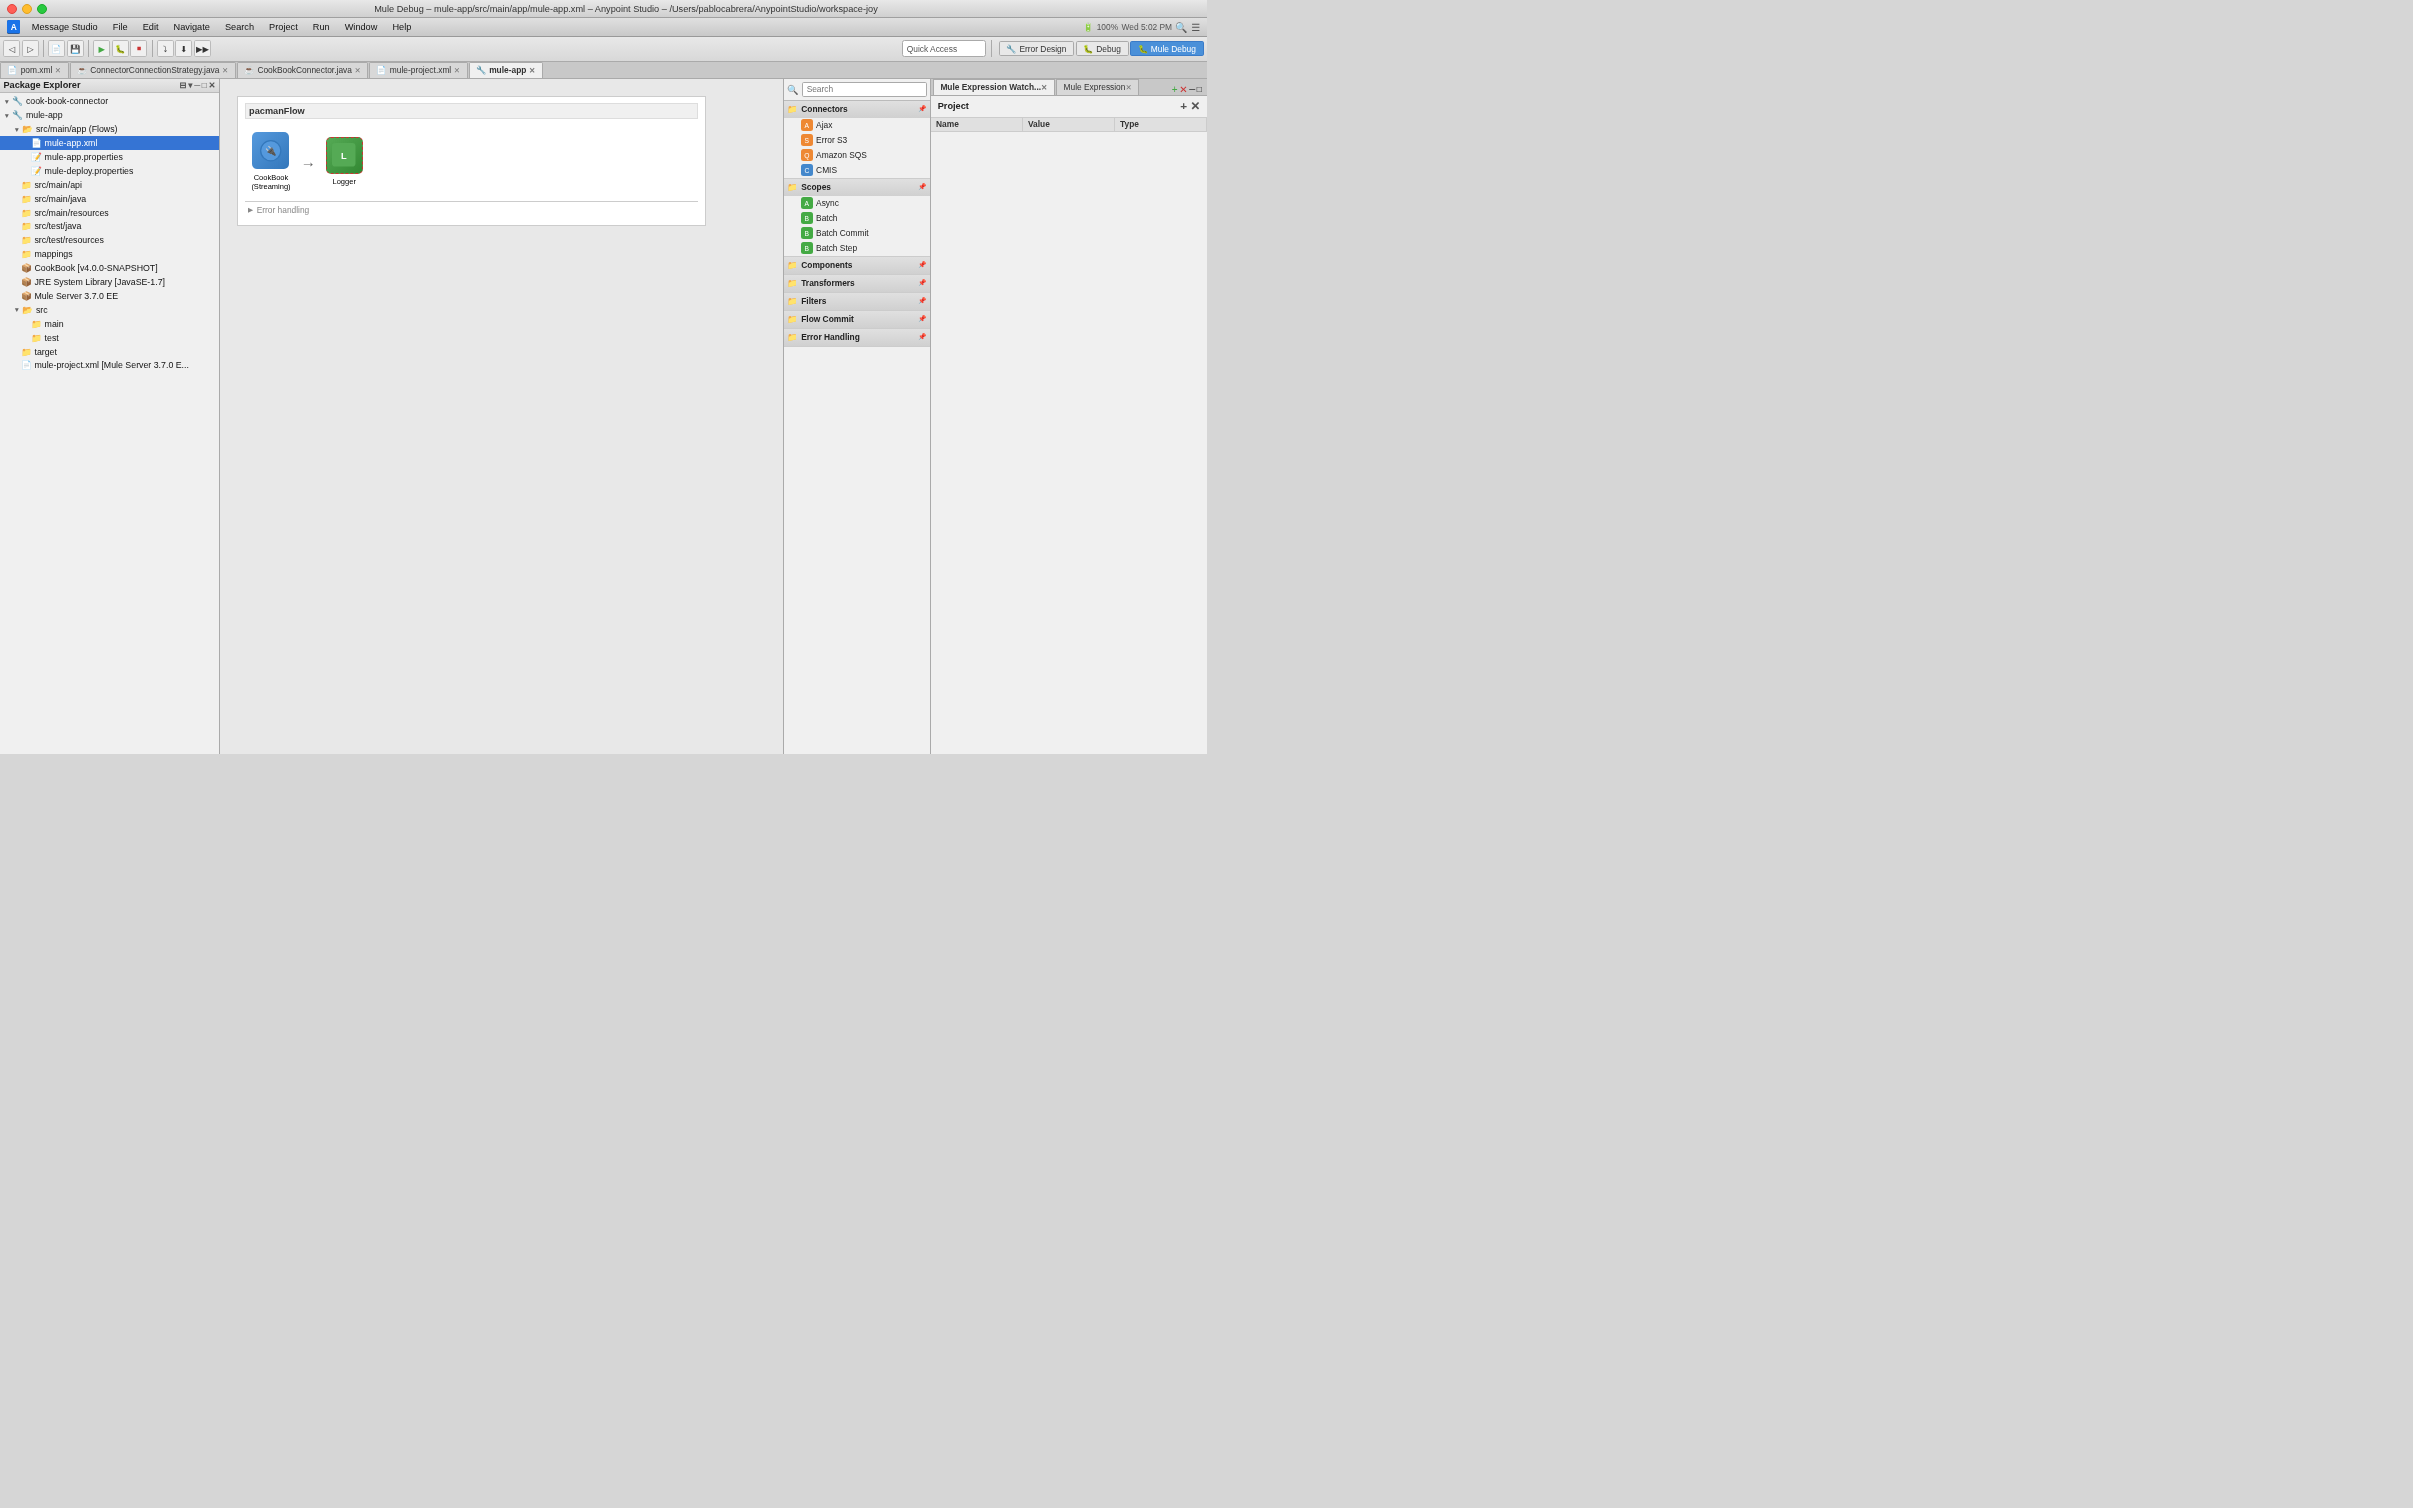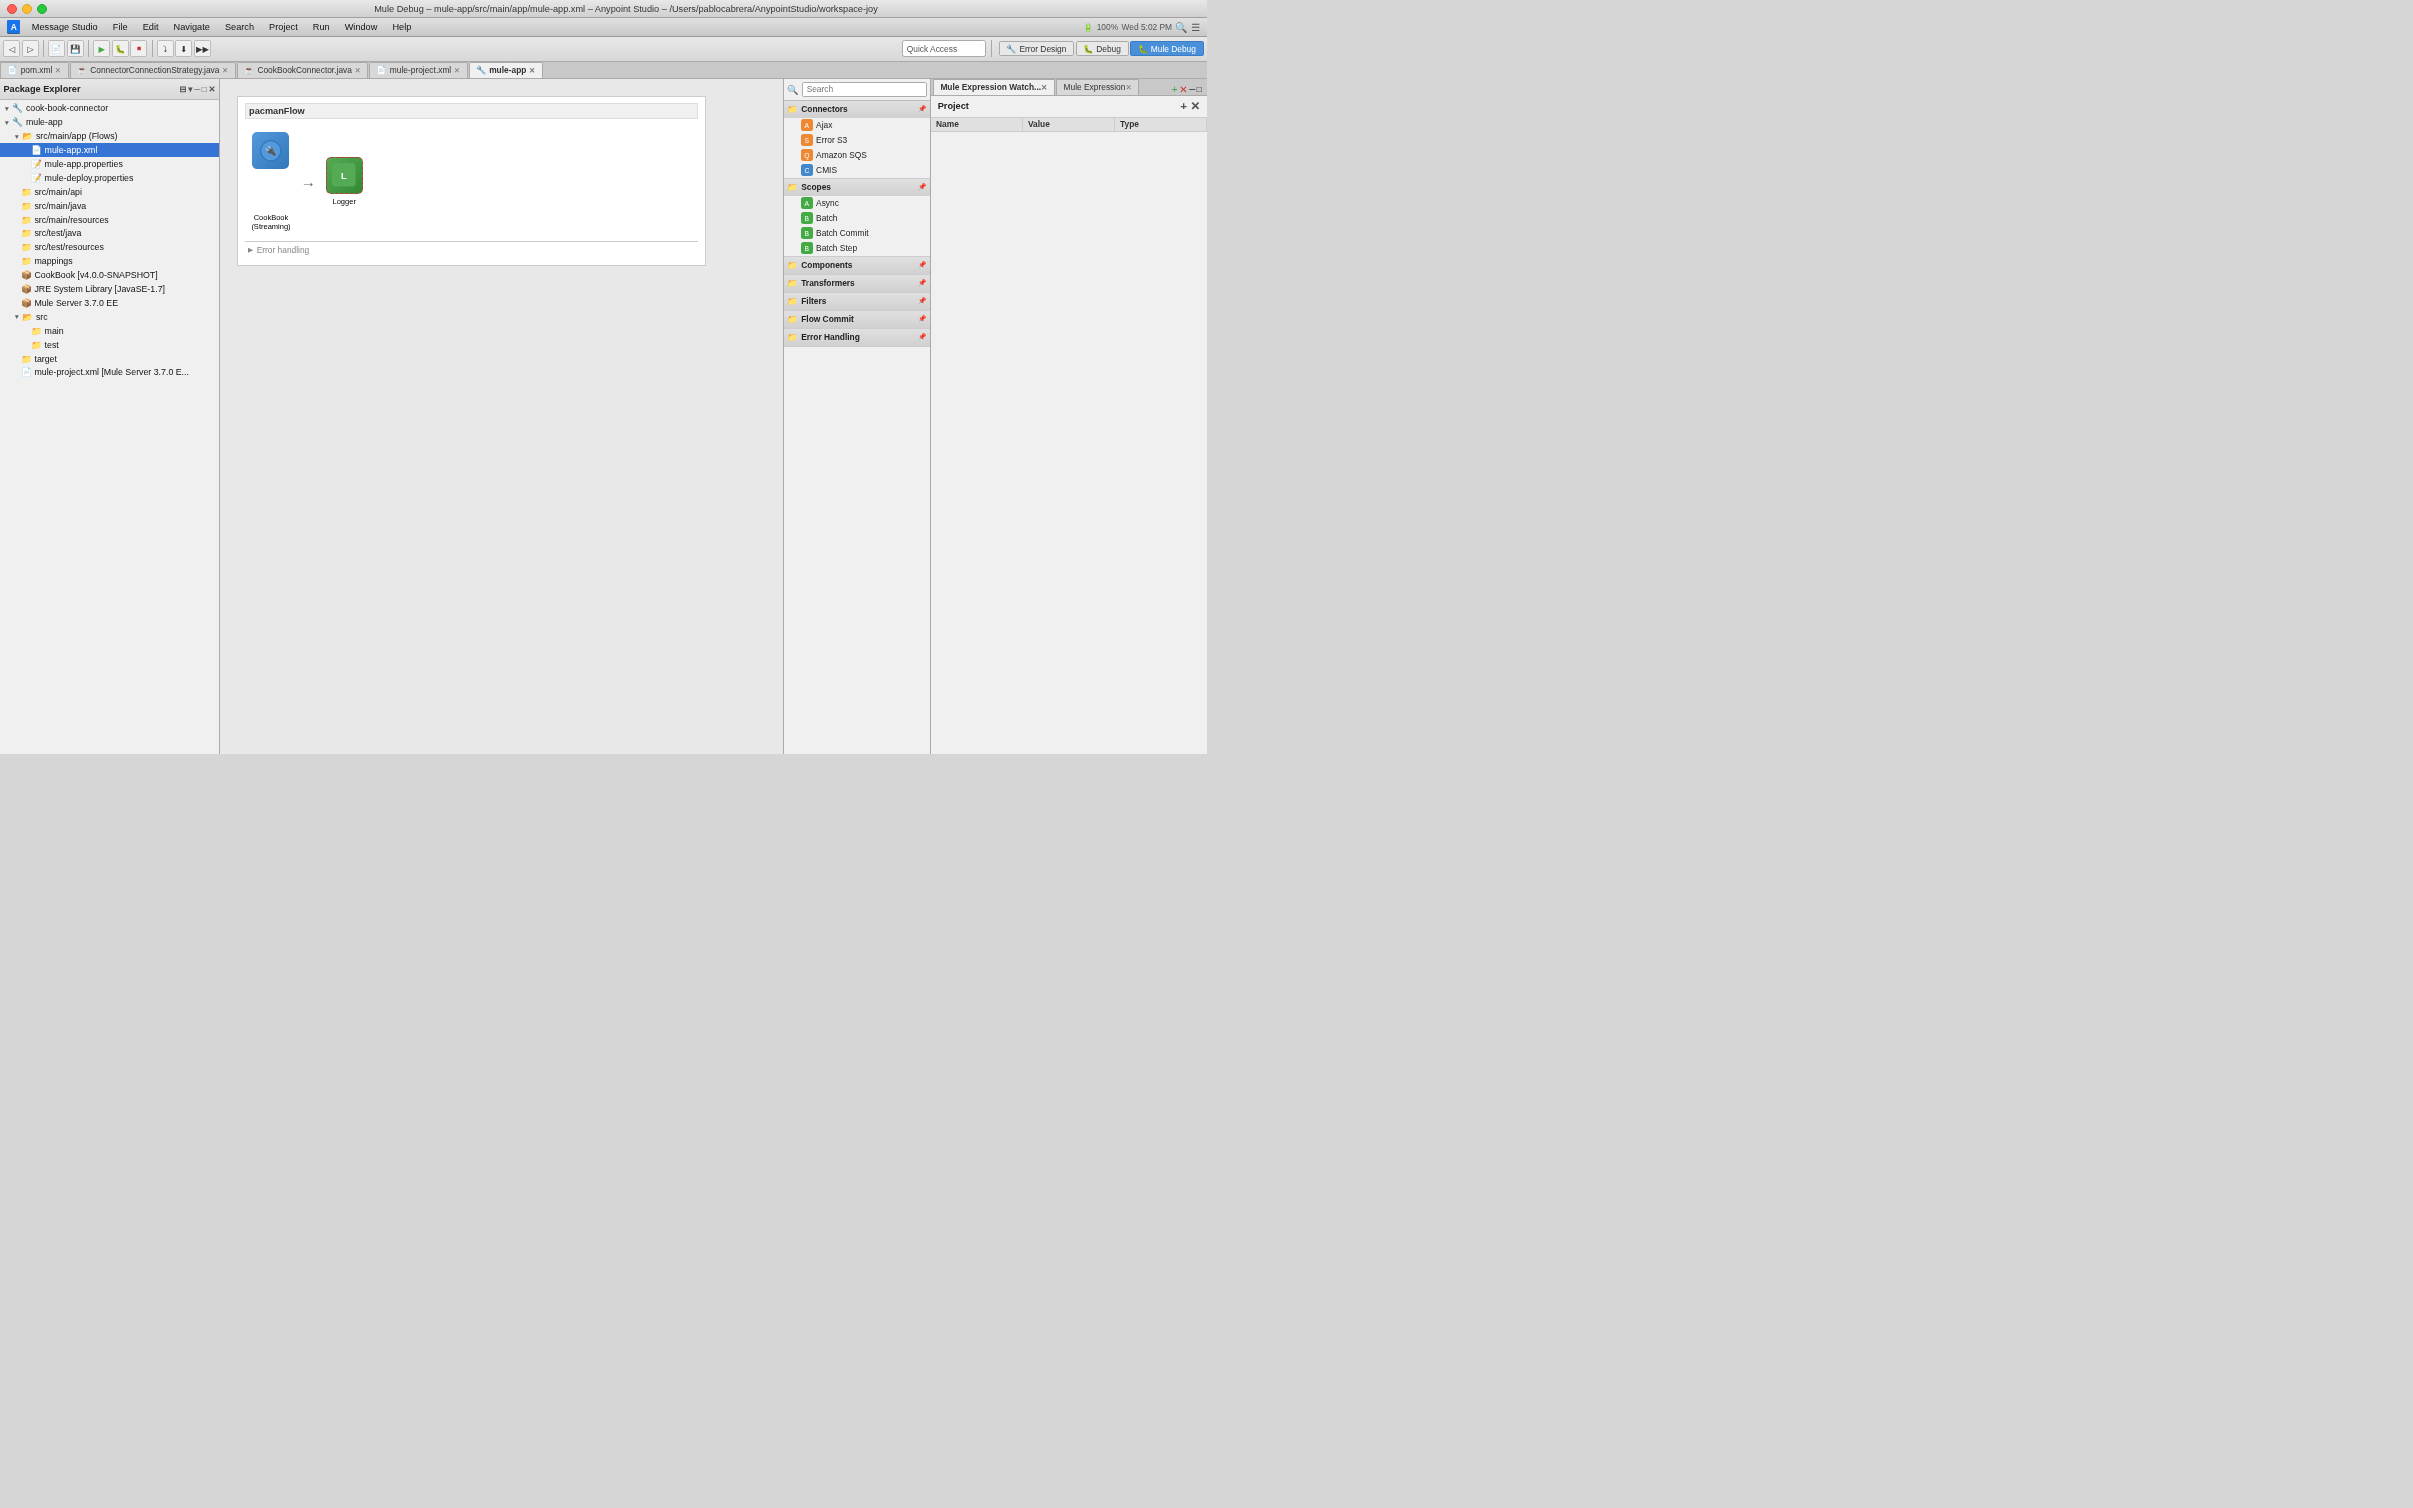--- a/index.html
+++ b/index.html
@@ -80,21 +80,21 @@
     #package-explorer {
       width: 220px;
       min-width: 220px;
       background: #f0f0f0;
       border-right: 0.8px solid #aaa;
       display: flex;
       flex-direction: column;
       overflow: hidden;
     }
     #pe-header {
-      height: 21px;
+      height: 14px;
       background: linear-gradient(to bottom, #e8e8e8, #d8d8d8);
       border-bottom: 0.8px solid #bbb;
       display: flex;
       align-items: center;
       padding: 0 3.4px;
       font-size: 9.2px;
       font-weight: 600;
       color: #222;
       gap: 3.4px;
     }
@@ -612,21 +612,21 @@
             <div class="flow-title">pacmanFlow</div>
             <div class="flow-content">
 
               <div class="flow-component">
                 <div class="comp-icon comp-connector">
                   <svg width="23.5" height="23.5" viewBox="0 0 28 28" style="font-size:18px">
                     <circle cx="14" cy="14" r="12" fill="#5599dd" stroke="#3377bb" stroke-width="1.5"></circle>
                     <text x="14" y="18" text-anchor="middle" font-size="11" fill="white" font-weight="bold">🔌</text>
                   </svg>
                 </div>
-                <span style="font-size:7.5px;text-align:center;margin-top:40px;">CookBook<br>(Streaming)</span>
+                <span style="font-size:7.5px;text-align:center;">CookBook<br>(Streaming)</span>
               </div>
 
               <div class="arrow-right">→</div>
 
               <div class="flow-component">
                 <div class="comp-icon comp-logger" style="border:1.7px dashed #cc3333;background:linear-gradient(135deg,#55aa55,#338833);">
                   <svg width="23.5" height="23.5" viewBox="0 0 28 28" style="font-size:18px">
                     <rect width="28" height="28" rx="4" fill="#55aa55"></rect>
                     <text x="14" y="19" text-anchor="middle" font-size="11" fill="white" font-weight="bold">L</text>
                   </svg>

